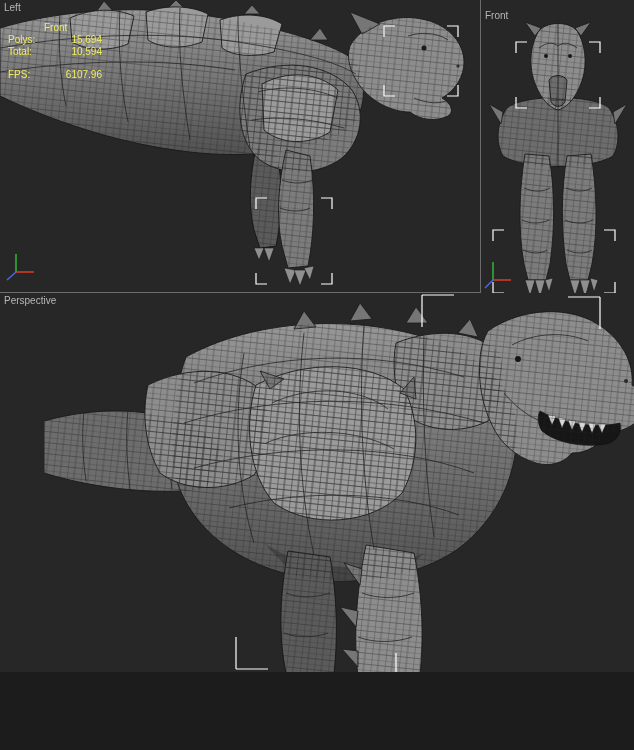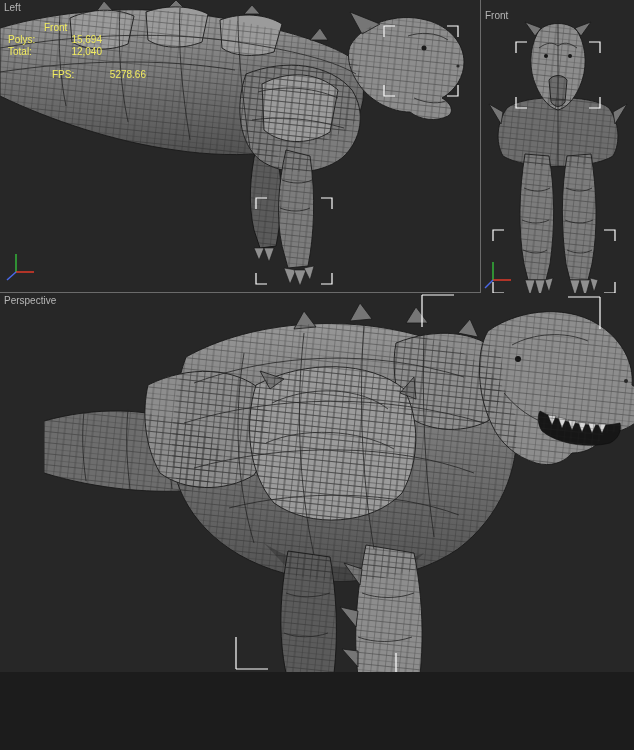--- a/index.html
+++ b/index.html
@@ -6,21 +6,21 @@
   #stage{position:relative;width:634px;height:672px;background:#272727;overflow:hidden;
          font-family:"Liberation Sans",sans-serif;}
   .viewport{position:absolute;background:#272727;overflow:hidden;}
   #vp-left{left:0;top:0;width:480px;height:292px;border-right:1px solid #6b6b6b;border-bottom:1px solid #6b6b6b;}
   #vp-front{left:481px;top:8px;width:153px;height:292px;border-bottom:3px solid #84cc16;}
   #vp-persp{left:0;top:293px;width:634px;height:457px;padding-left:44px;}
   .vp-label{position:absolute;left:4px;top:2px;color:#b7b7b7;font-size:10px;z-index:5;cursor:default;}
   .stats{position:absolute;left:8px;top:22px;z-index:5;color:#f2ec5f;font-size:10px;line-height:12px;}
   .stats .hdr{padding-left:36px;}
   .stats .row{display:flex;justify-content:space-between;width:94px;}
-  .stats .fps{display:flex;justify-content:space-between;width:94px;margin-top:11px;margin-left:44px;}
+  .stats .fps{display:flex;justify-content:space-between;width:94px;margin-top:11px;}
   svg{display:block;}
   
   .s1{fill:#6d6d6d;stroke:#191919;stroke-width:.9;}
   .s2{fill:#7c7c7c;stroke:#191919;stroke-width:.9;}
   .s3{fill:#8d8d8d;stroke:#191919;stroke-width:.9;}
   .s4{fill:#9b9b9b;stroke:#191919;stroke-width:.9;}
   .s5{fill:#5b5b5b;stroke:#141414;stroke-width:.9;}
   .dark{fill:#454545;stroke:none;}
   .wire{fill:url(#wirepat);stroke:none;opacity:.55;pointer-events:none;}
   .det{fill:none;stroke:#242424;stroke-width:.8;}
@@ -73,25 +73,25 @@
     <span class="vp-label">Left</span>
 
     <div class="stats">
       <div class="hdr">Front</div>
       <div class="row">
         <span>Polys:</span>
         <span>15,694</span>
       </div>
       <div class="row">
         <span>Total:</span>
-        <span>12,040</span>
+        <span>10,594</span>
       </div>
       <div class="fps">
         <span>FPS:</span>
-        <span>5278.66</span>
+        <span>6107.96</span>
       </div>
     </div>
 
     <svg width="480" height="292" viewBox="0 0 480 292">
       <g>
         <use href="#Ltorso" fill="url(#bodyg)" stroke="#191919" stroke-width=".9"></use>
 
         <g>
           <path class="spk" d="M96 12 L104 1 L113 11 Z"></path>
           <path class="spk" d="M168 8 L176 0 L184 8 Z"></path>

